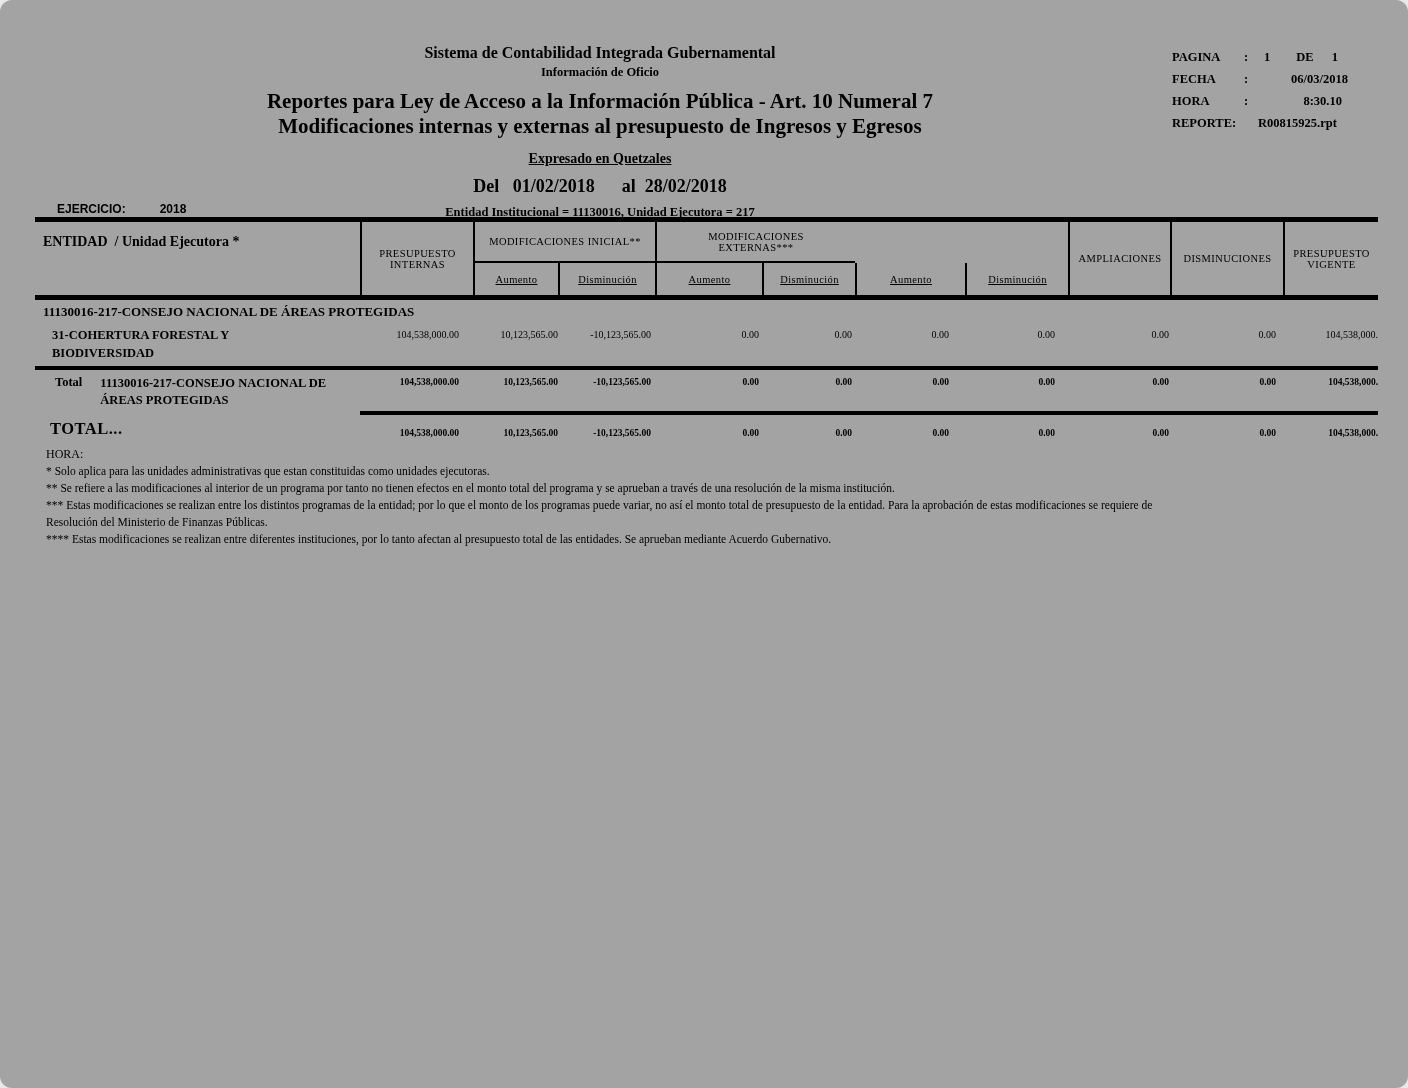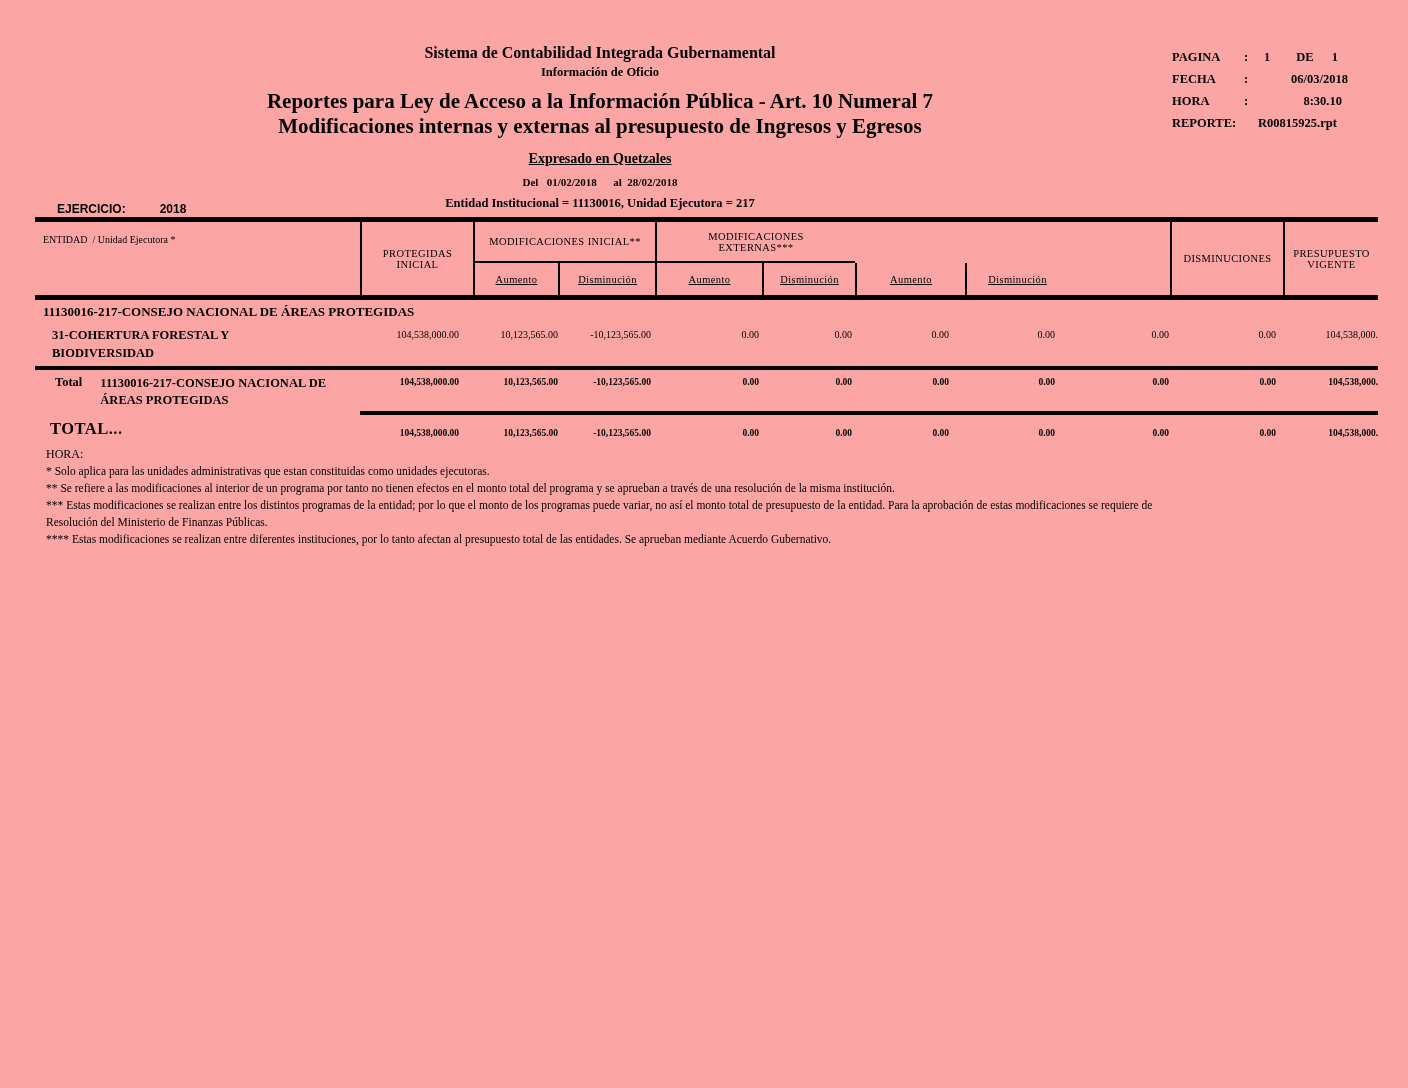--- a/index.html
+++ b/index.html
@@ -1,30 +1,30 @@
 <!DOCTYPE html>
 <html><head>
 <meta charset="utf-8">
 <style>
   * { margin:0; padding:0; box-sizing:border-box; }
   html,body { background:#e8e8e8; }
   .page {
-    position:relative; width:1408px; height:1088px; background:#fca5a5;
-    color:#000; font-family:"Liberation Serif", serif; overflow:hidden;
+    position:relative; width:1408px; height:1088px; background:#a3a3a3;
+    color:#000; font-family:"Liberation Serif", serif; overflow:hidden;border-radius:12px;
     --cols: 325px 113px 85px 97px 107px 93px 110px 103px 102px 113px 95px;
   }
 
   
   .report-header { position:absolute; left:0; top:44px; width:1200px; text-align:center; }
   .rh-title1 { font-size:16px; font-weight:bold; margin-bottom:3px; }
   .rh-sub1   { font-size:12.5px; font-weight:bold; margin-bottom:9px; }
   .rh-title2 { font-size:21px; font-weight:bold; }
   .rh-title3 { font-size:21px; font-weight:bold; margin-bottom:12px; }
   .rh-exp    { font-size:14px; font-weight:bold; margin-bottom:9px;text-decoration:underline; }
-  .rh-del    { font-size:11px; font-weight:bold; white-space:pre; margin-bottom:8px; }
+  .rh-del    { font-size:18px; font-weight:bold; white-space:pre; margin-bottom:8px; }
   .rh-ent    { font-size:12.5px; font-weight:bold; }
 
   
   .page-info { position:absolute; left:1172px; top:50px; width:190px;
                font-weight:bold; font-size:12.5px; }
   .info-row  { display:flex; margin-bottom:7px; }
   .info-label { width:72px; }
   .info-colon { width:14px; }
   .info-value-box { width:90px; text-align:right; }
   .pg-v1 { margin-left:6px; } .pg-de { margin-left:26px; } .pg-v2 { margin-left:18px; }
@@ -35,21 +35,21 @@
                font-family:"Liberation Sans", sans-serif; font-weight:bold; font-size:12px;padding-left:20px; }
   .ejercicio .value { margin-left:34px; }
 
   
   .budget-table { position:absolute; left:35px; top:217px; width:1343px; }
   .thead { display:grid; grid-template-columns:var(--cols); grid-template-rows:41px 32px;
            border-top:5px solid #000; border-bottom:5px solid #000; }
   .hc { display:flex; align-items:center; justify-content:center; text-align:center;
         font-size:10.5px; letter-spacing:0.4px; }
   .h-entity { grid-column:1; grid-row:1/3; justify-content:flex-start; align-items:flex-start;
-              padding:12px 0 0 8px; font-size:10px; font-weight:normal; letter-spacing:0;
+              padding:12px 0 0 8px; font-size:14px; font-weight:bold; letter-spacing:0;
               white-space:pre; text-align:left; }
   .h-pi  { grid-column:2;    grid-row:1/3; border-left:2px solid #000; }
   .h-gi  { grid-column:3/5;  grid-row:1; border-left:2px solid #000; border-bottom:2px solid #000; }
   .h-ge  { grid-column:5/7;  grid-row:1; border-left:2px solid #000; border-bottom:2px solid #000; }
   .h-gii { grid-column:7/9;  grid-row:1; border-left:2px solid #000; border-bottom:2px solid #000; }
   .h-amp { grid-column:9;    grid-row:1/3; border-left:2px solid #000; }
   .h-dis { grid-column:10;   grid-row:1/3; border-left:2px solid #000; }
   .h-pv  { grid-column:11;   grid-row:1/3; border-left:2px solid #000; }
   .h-sub { grid-row:2; border-left:2px solid #000; }
   .h-sub span { text-decoration:underline; }
@@ -124,27 +124,30 @@
   <div class="ejercicio">
     <span>EJERCICIO:</span>
     <span class="value">2018</span>
   </div>
 
   <div class="budget-table">
 
     <div class="thead">
       <div class="hc h-entity">ENTIDAD  / Unidad Ejecutora *</div>
       <div class="hc h-pi">
-          <span class="w80">PROTEGIDAS INICIAL</span>
+          <span class="w80">PRESUPUESTO INTERNAS</span>
         </div>
       <div class="hc h-gi">
           <span>MODIFICACIONES INICIAL**</span>
         </div>
       <div class="hc h-ge">
           <span class="w125">MODIFICACIONES EXTERNAS***</span>
+        </div>
+      <div class="hc h-amp">
+          <span>AMPLIACIONES</span>
         </div>
       <div class="hc h-dis">
           <span>DISMINUCIONES</span>
         </div>
       <div class="hc h-pv">
           <span class="w85">PRESUPUESTO VIGENTE</span>
         </div>
       <div class="hc h-sub s3">
           <span>Aumento</span>
         </div>

